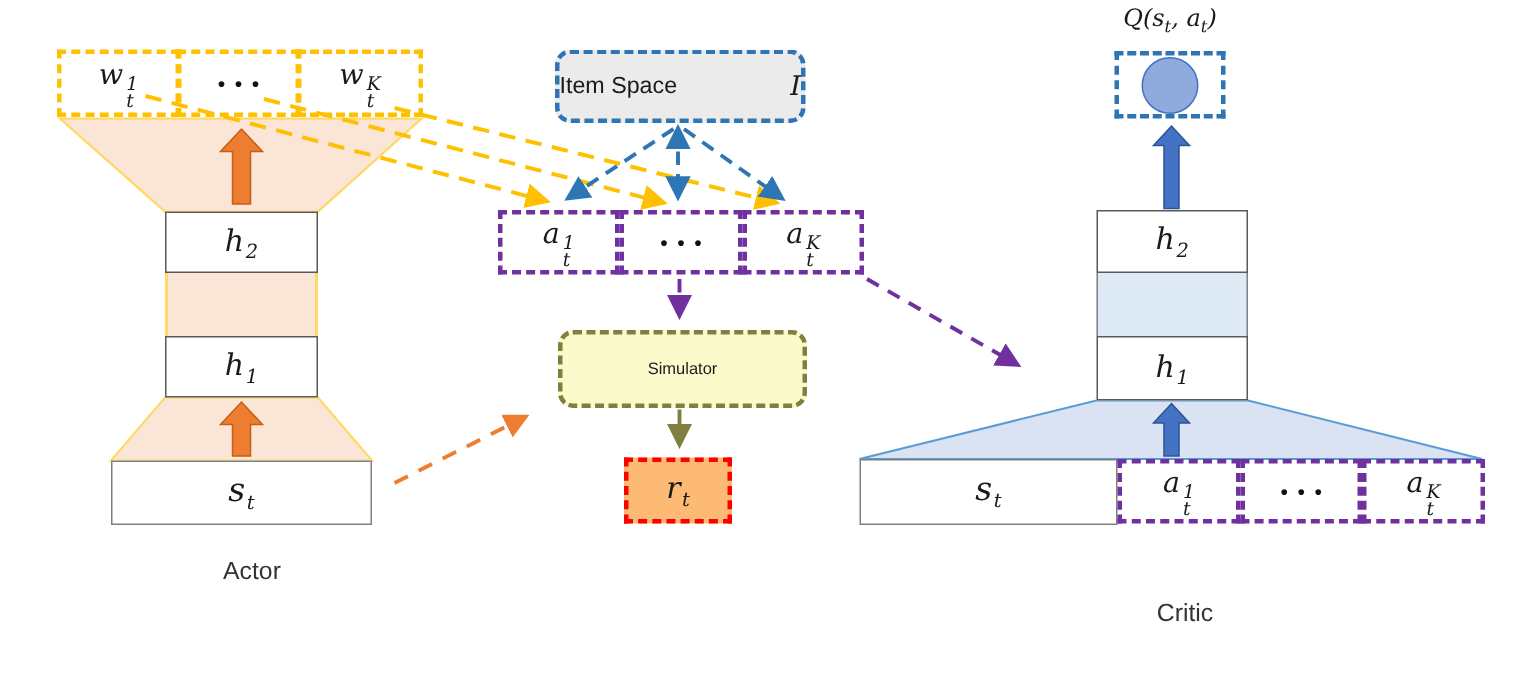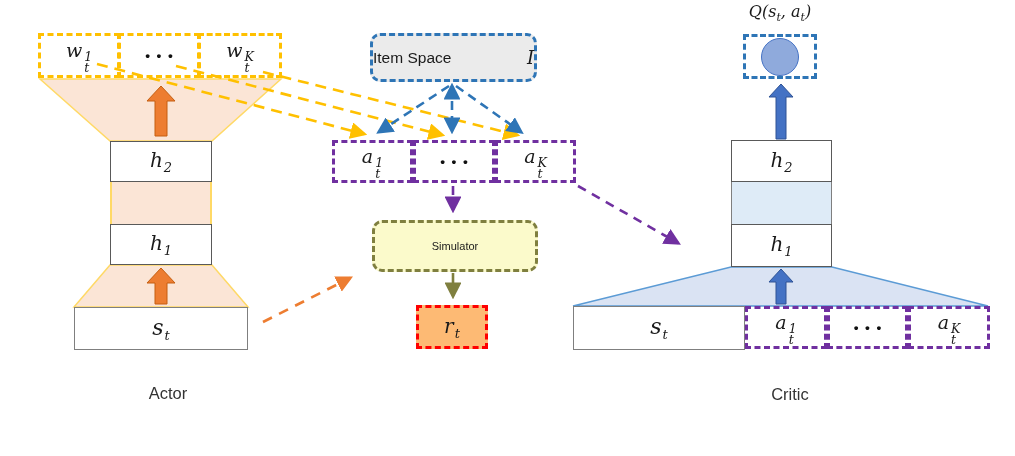--- a/index.html
+++ b/index.html
@@ -68,21 +68,21 @@
   <div class="box hbox" style="left:110px;top:141px;width:102px;height:41px">
     <span class="math m20"><span>h</span><span class="subo">2</span></span>
   </div>
   <div class="box banda" style="left:110px;top:182px;width:102px;height:42px"></div>
   <div class="box hbox" style="left:110px;top:224px;width:102px;height:41px">
     <span class="math m20"><span>h</span><span class="subo">1</span></span>
   </div>
   <div class="box stbox" style="left:74px;top:307px;width:174px;height:43px">
     <span class="math m22"><span>s</span><span class="subo">t</span></span>
   </div>
-  <div class="caption" style="left:128px;top:384px;width:80px">Actor</div>
+  <div class="caption" style="left:128px;top:372px;width:80px">Actor</div>
 
   <div class="box itembox" style="left:370px;top:33px;width:167px;height:49px">
     <span class="uitext">Item Space</span>
     <span class="math" style="font-size:18px;margin-left:9px">I</span>
   </div>
 
   <div class="box abox" style="left:332px;top:140px;width:81px;height:43px">
     <span class="math m19"><span>a</span><span class="ss">
           <span class="sup">1</span>
           <span class="sub">t</span>
@@ -131,21 +131,21 @@
   </div>
   <div class="box abox" style="left:827px;top:306px;width:81px;height:43px">
     <span class="dots">···</span>
   </div>
   <div class="box abox" style="left:908px;top:306px;width:82px;height:43px">
     <span class="math m19"><span>a</span><span class="ss">
           <span class="sup">K</span>
           <span class="sub">t</span>
         </span></span>
   </div>
-  <div class="caption" style="left:750px;top:385px;width:80px">Critic</div>
+  <div class="caption" style="left:750px;top:400px;width:80px">Critic</div>
 
   <svg class="layer">
     <defs>
       <marker id="m-gold" viewBox="0 0 10 10" refX="8" refY="5" markerWidth="6.5" markerHeight="6.5" orient="auto-start-reverse">
         <path d="M0,0 L10,5 L0,10 z" fill="#FFC000"></path>
       </marker>
       <marker id="m-blue" viewBox="0 0 10 10" refX="8" refY="5" markerWidth="6.5" markerHeight="6.5" orient="auto-start-reverse">
         <path d="M0,0 L10,5 L0,10 z" fill="#2E75B6"></path>
       </marker>
       <marker id="m-purple" viewBox="0 0 10 10" refX="8" refY="5" markerWidth="6.5" markerHeight="6.5" orient="auto-start-reverse">

